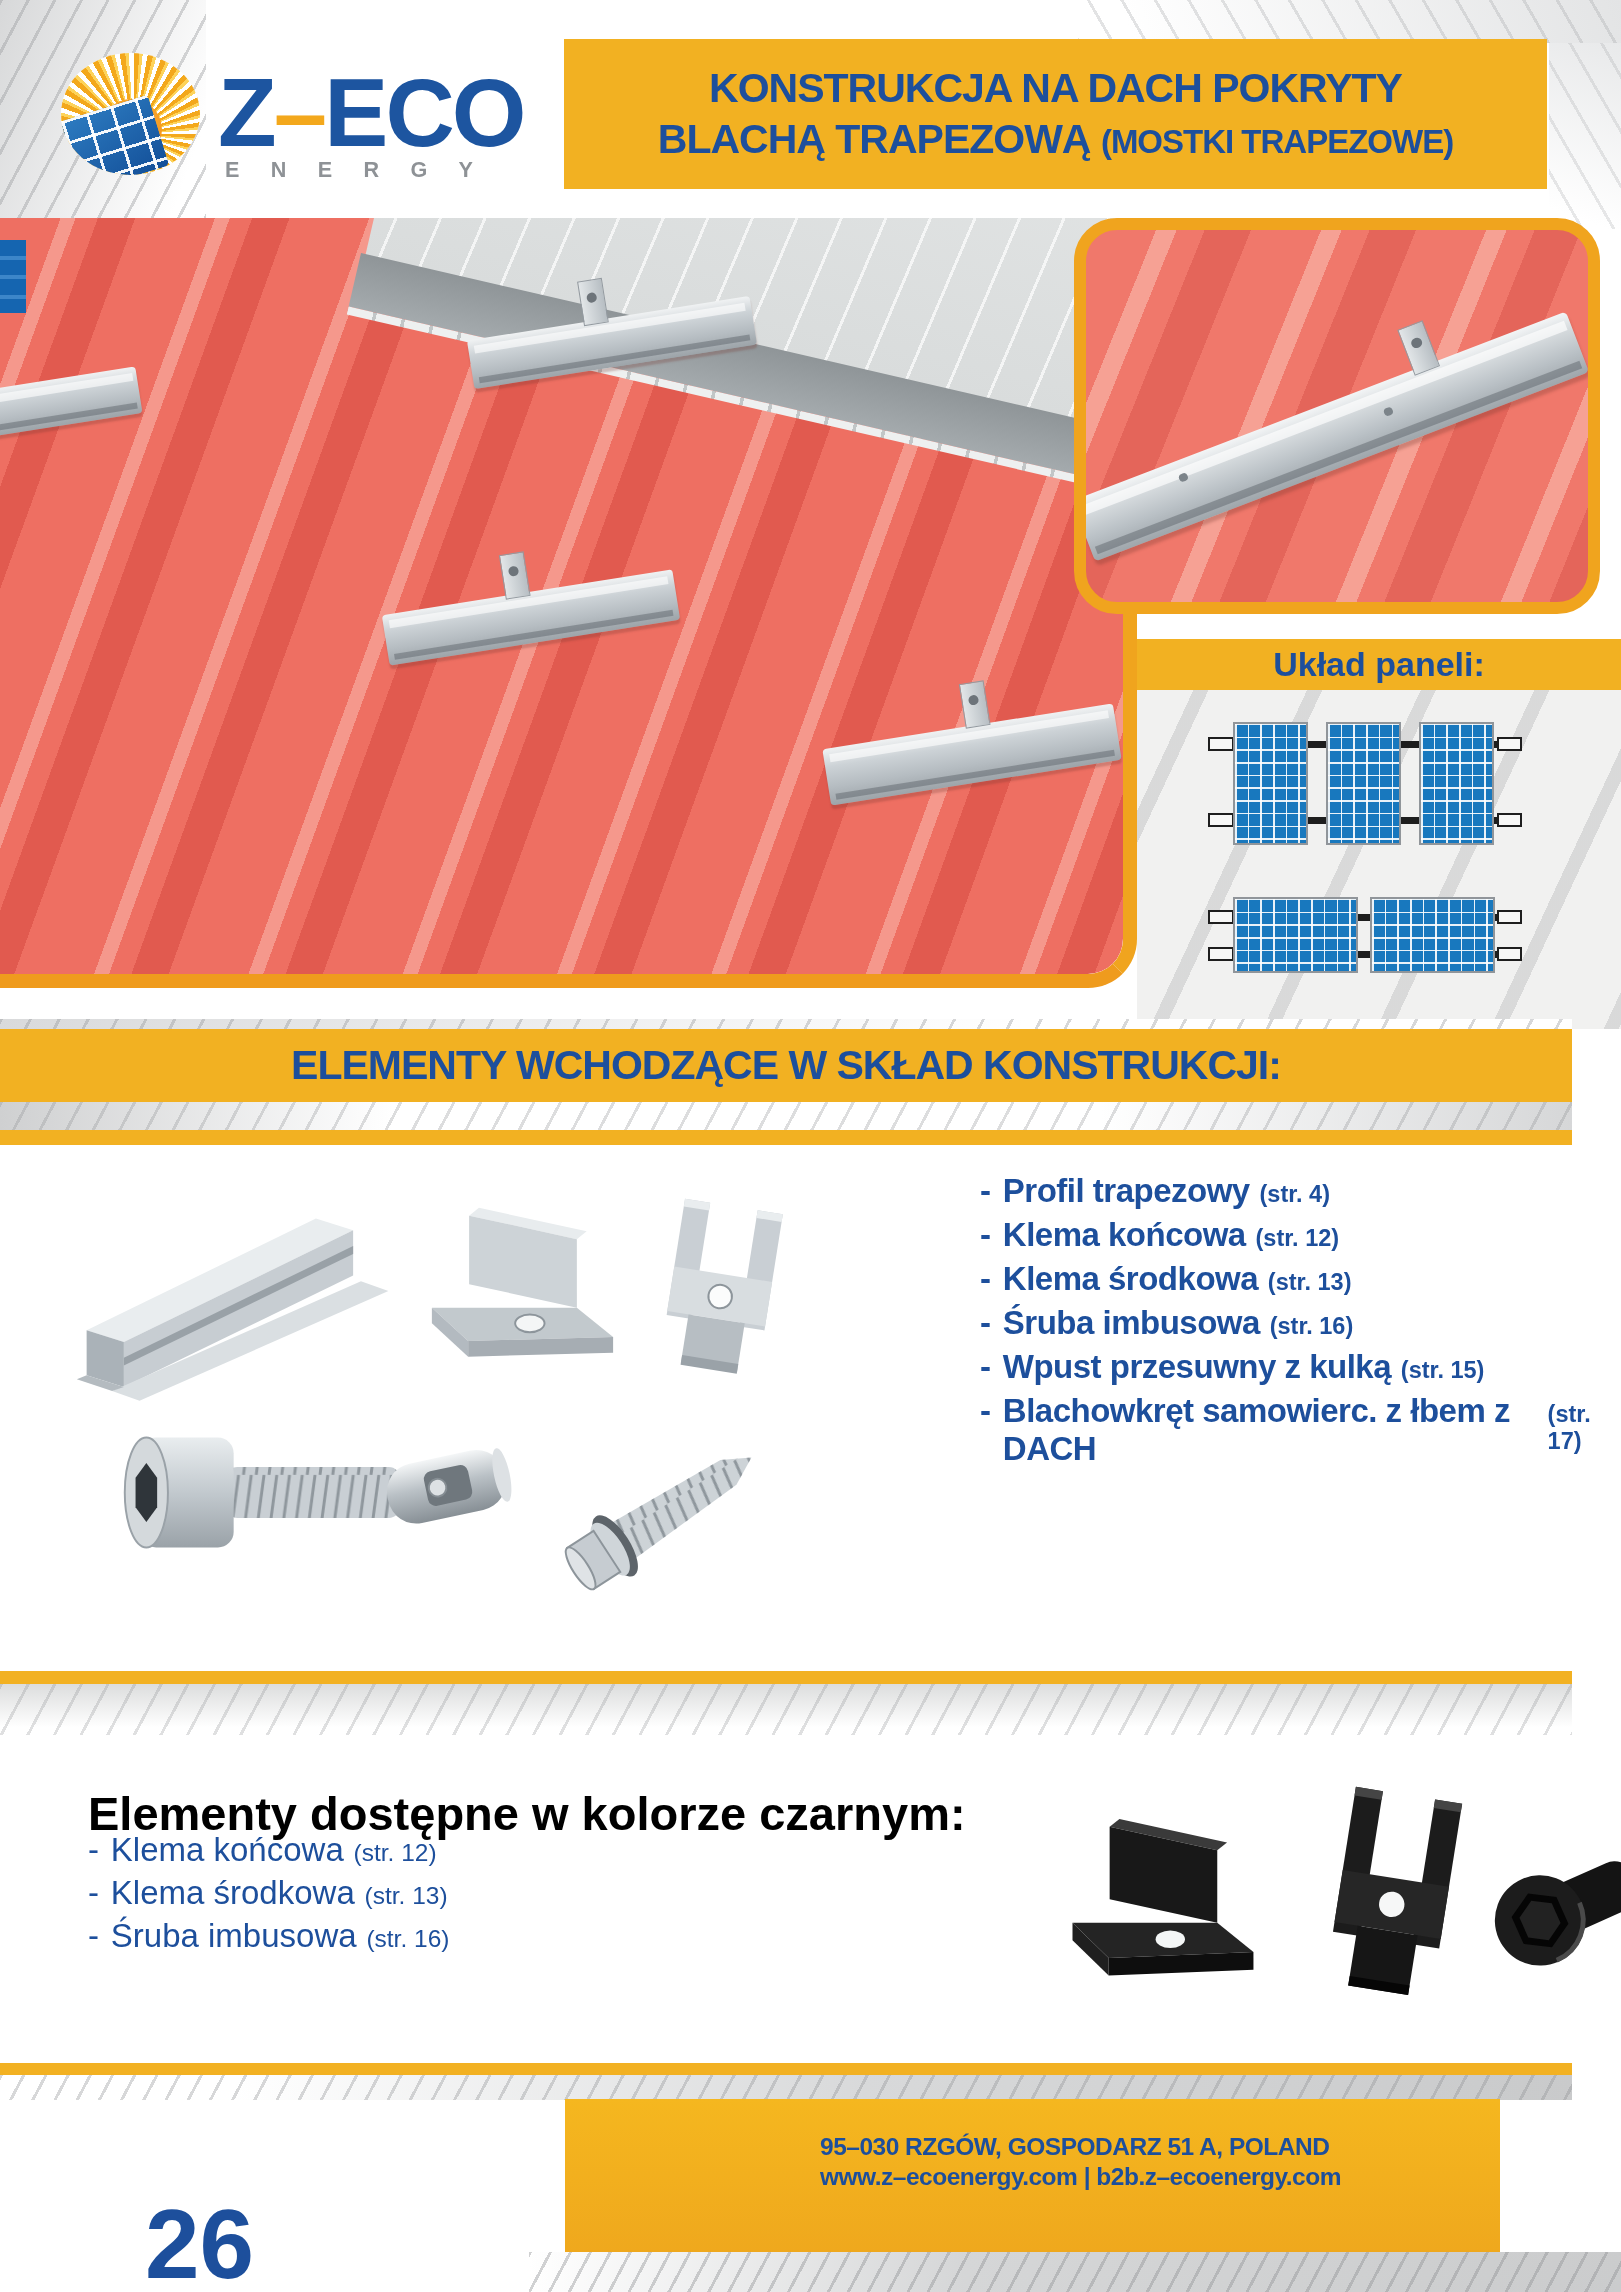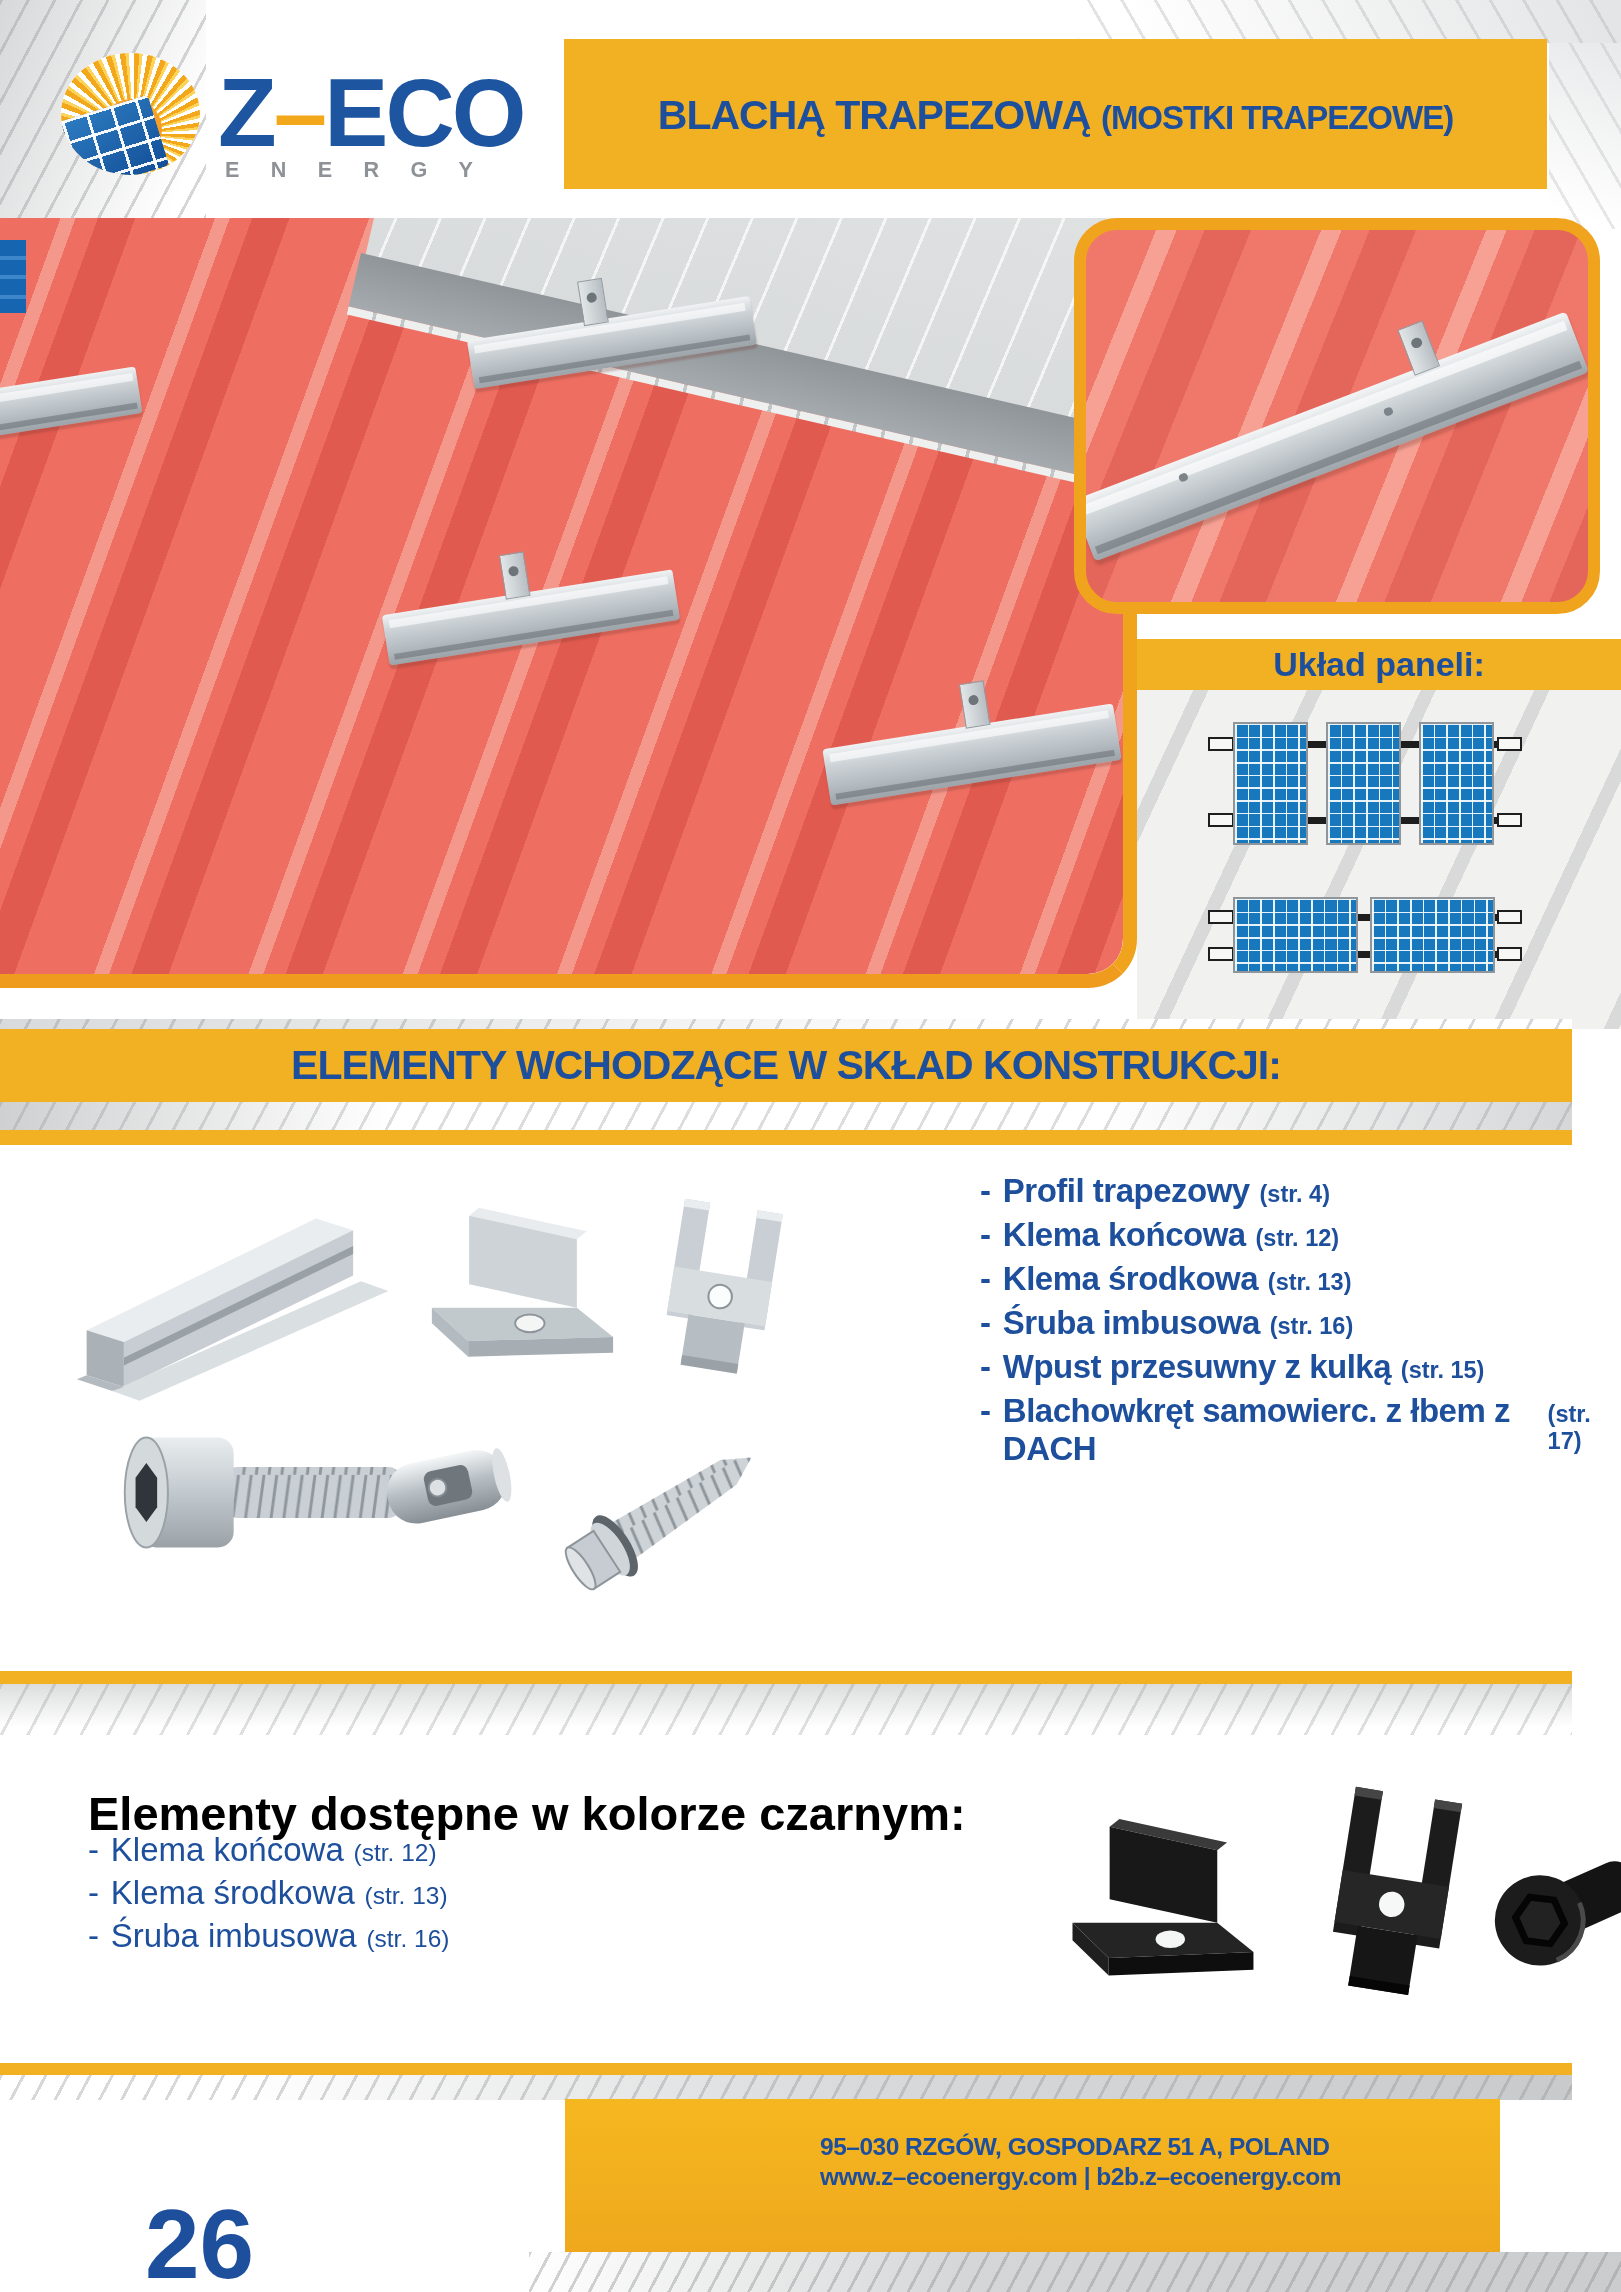--- a/index.html
+++ b/index.html
@@ -196,20 +196,21 @@
 
 <div class="abs logo-emblem">
   <div class="logo-rays"></div>
   <div class="logo-sun"></div>
   <div class="logo-panel"></div>
 </div>
 <div class="abs logo-text"><span>Z</span><span class="dash">–</span><span>ECO</span></div>
 <div class="abs logo-sub">E N E R G Y</div>
 
 <div class="abs title-box">
+  <div class="title-line1">KONSTRUKCJA NA DACH POKRYTY</div>
   <div class="title-line2">
     <span>BLACHĄ TRAPEZOWĄ</span>
     <span class="title-note"> </span>
     <span class="title-note">(MOSTKI TRAPEZOWE)</span>
   </div>
 </div>
 
 <div class="abs photo-frame">
   <div class="roofphoto">
     <div class="gray-plane"></div>

